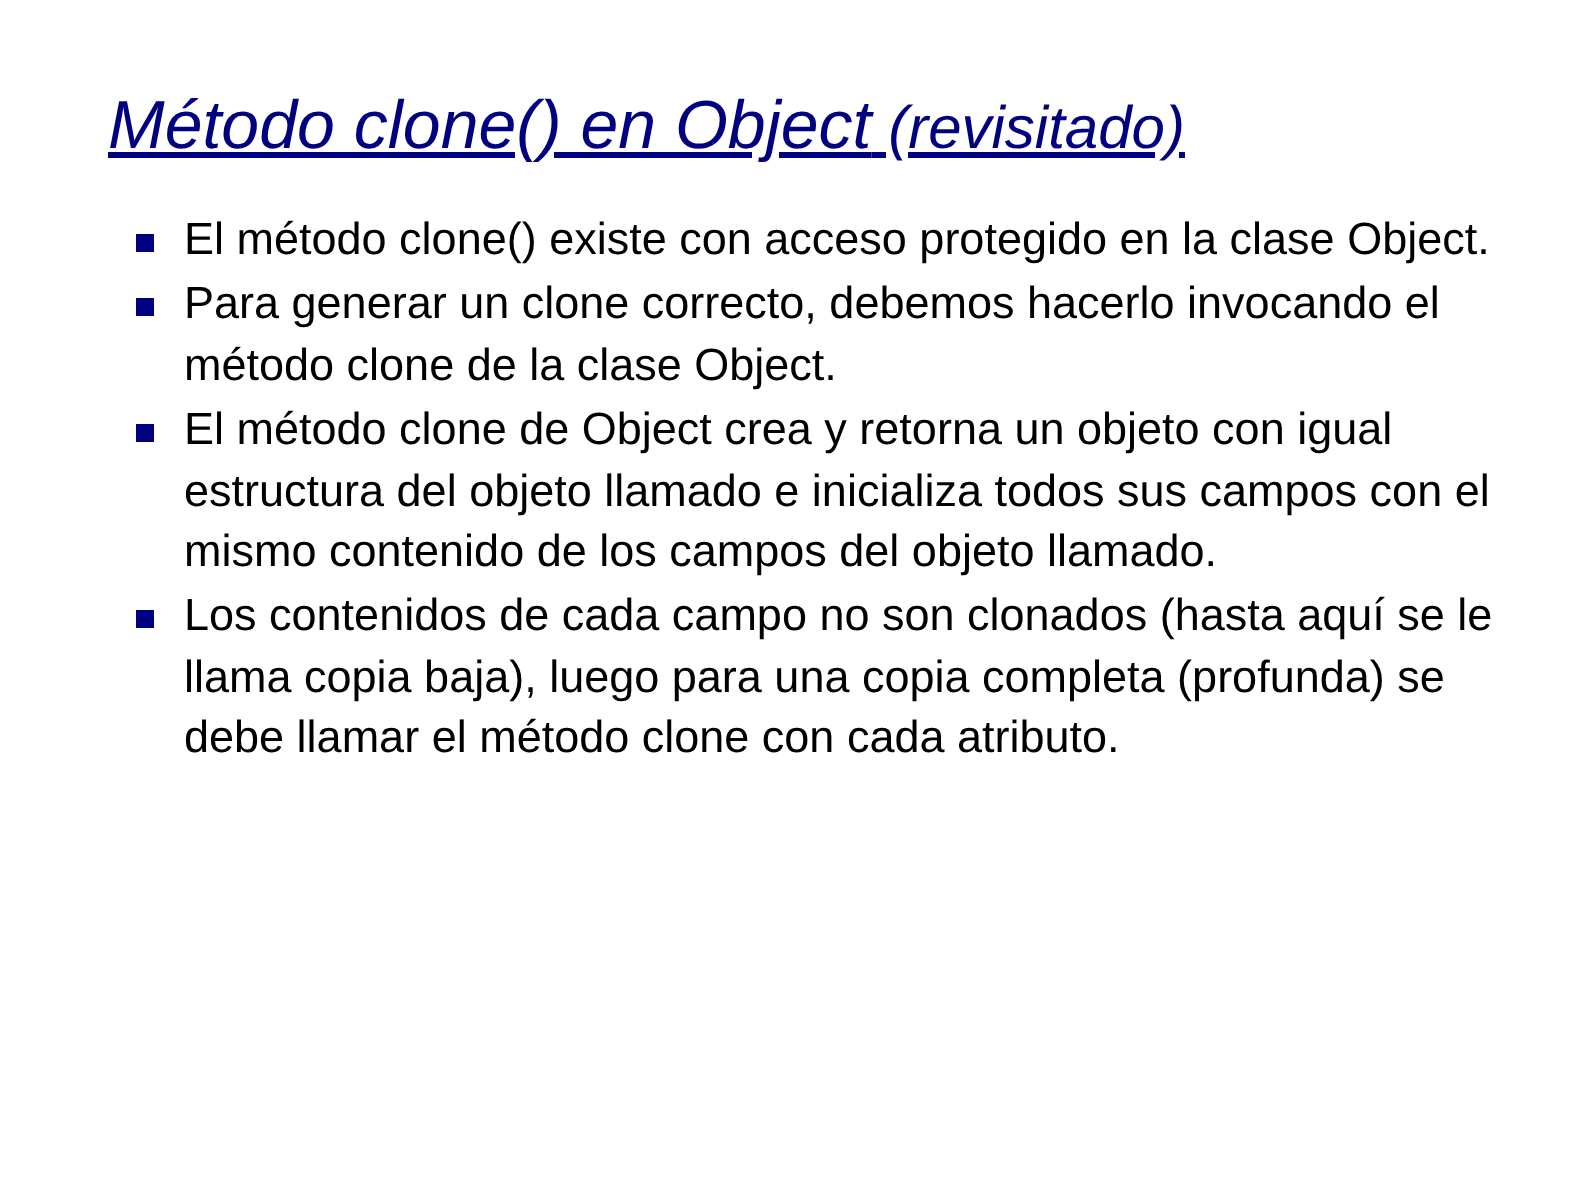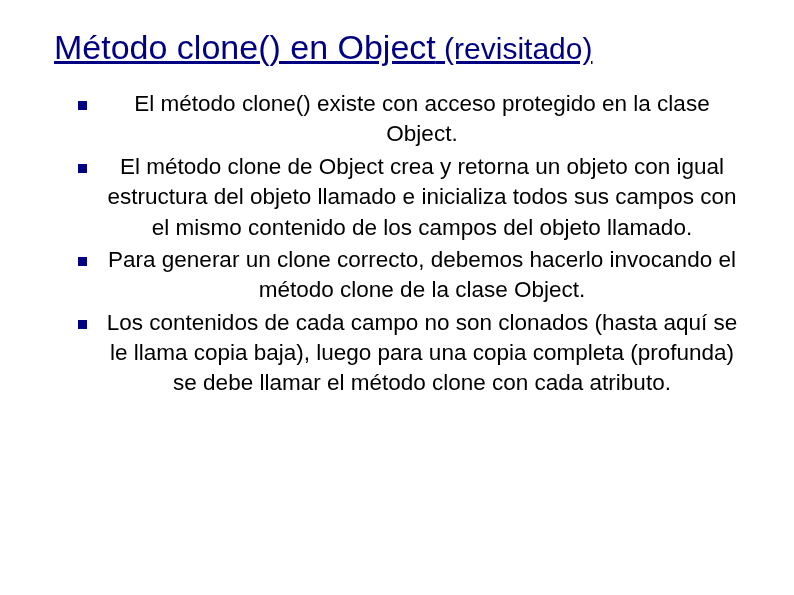--- a/index.html
+++ b/index.html
@@ -13,32 +13,32 @@
     position: relative;
     overflow: hidden;
   }
   .slide {
     padding: 28px 40px 0 54px;
   }
   .title {
     font-size: 34px;
     color: #000080;
     text-decoration: underline;
-    margin: 0 0 22px 0;
+    margin: 16px 0 22px 0;
     font-weight: normal;
     line-height: 1.15;
+    font-style: italic;
   }
   .title .sub {
     font-size: 30px;
   }
   ul.bullets {
     list-style: none;
-    margin: 12px;
+    margin: 2px;
     padding: 0 0 0 18px;
-    text-align: center;
   }
   ul.bullets > li {
     position: relative;
     font-size: 22.5px;
     line-height: 1.35;
     color: #000;
     padding-left: 18px;
     margin-bottom: 2px;
   }
   ul.bullets > li::before {
@@ -51,17 +51,17 @@
     background: #000080;
   }
 </style>
 </head>
 <body>
 
 <div class="slide">
   <h1 class="title"><span>Método clone() en Object</span><span class="sub"> (revisitado)</span></h1>
   <ul class="bullets">
     <li><span>El método clone() existe con acceso protegido en la clase Object.</span></li>
+    <li><span>Para generar un clone correcto, debemos hacerlo invocando el método clone de la clase Object.</span></li>
     <li><span>El método clone de Object crea y retorna un objeto con igual estructura del objeto llamado e inicializa todos sus campos con el mismo contenido de los campos del objeto llamado.</span></li>
-    <li><span>Para generar un clone correcto, debemos hacerlo invocando el método clone de la clase Object.</span></li>
     <li><span>Los contenidos de cada campo no son clonados (hasta aquí se le llama copia baja), luego para una copia completa (profunda) se debe llamar el método clone con cada atributo.</span></li>
   </ul>
 </div>
 
 </body></html>

